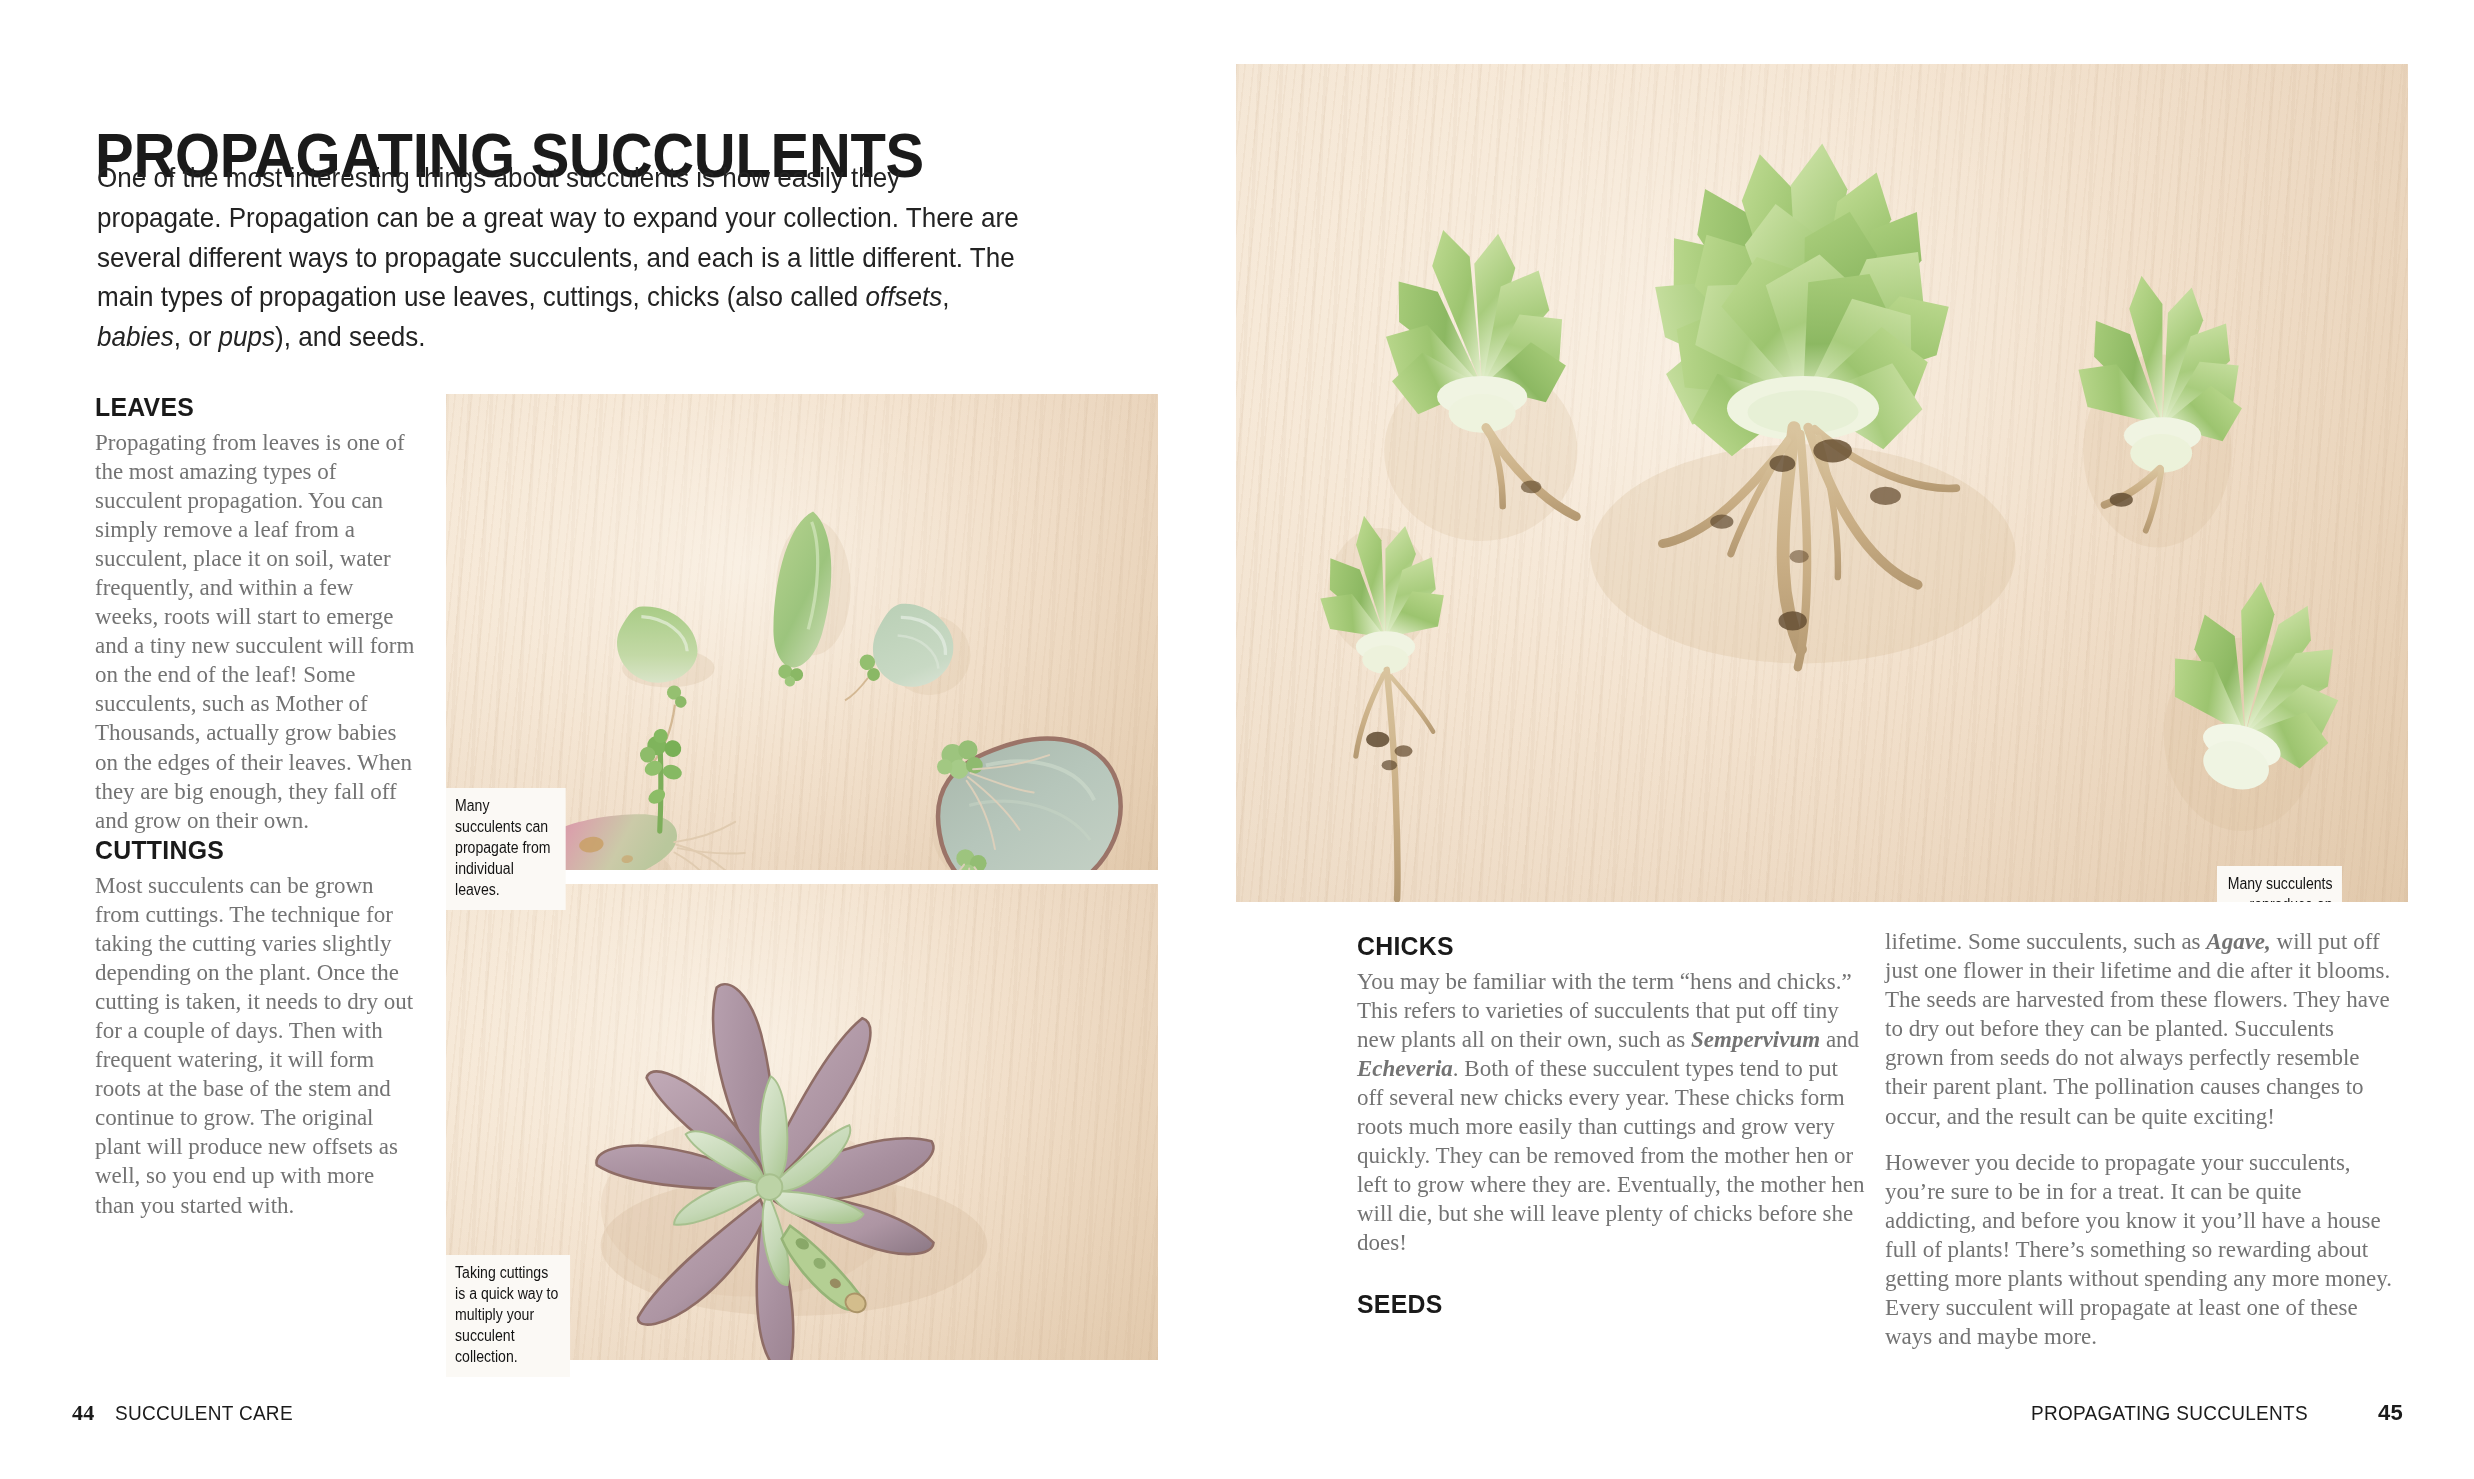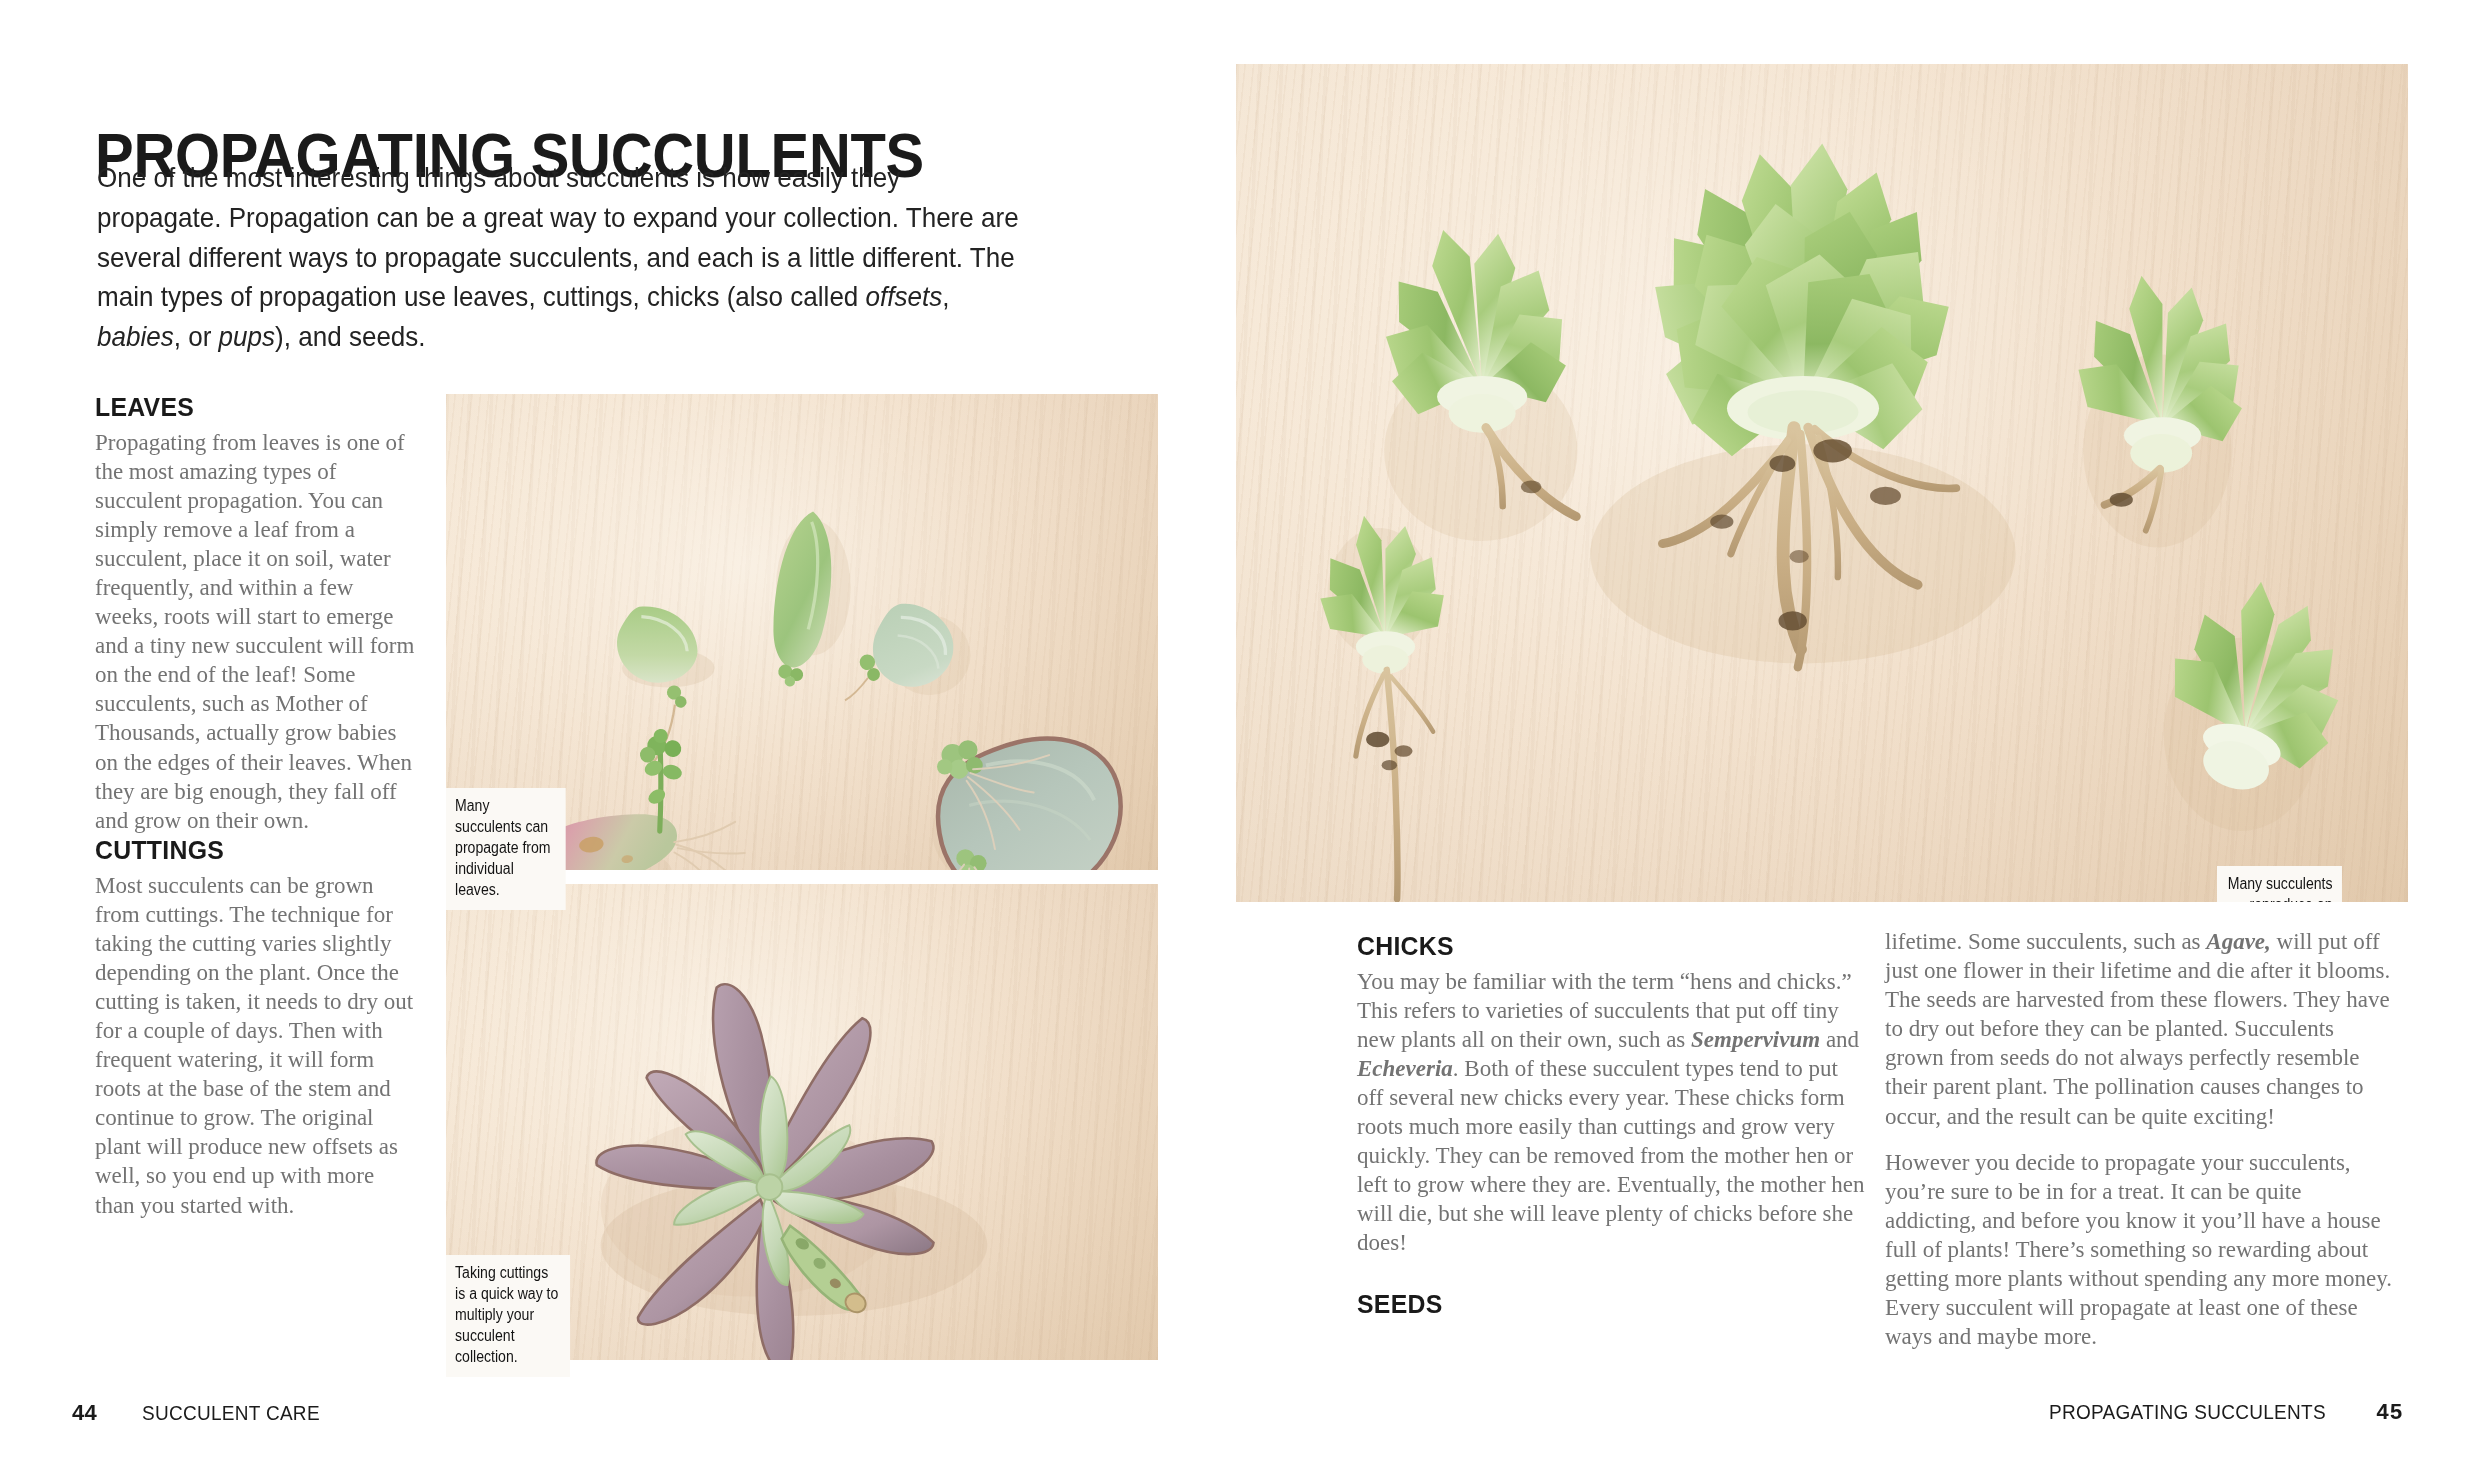--- a/index.html
+++ b/index.html
@@ -178,22 +178,22 @@
     align-items: baseline;
     letter-spacing: 0.3px;
   }
   .footer-left  { left: 72px; }
   .footer-right { right: 72px; }
   .folio {
     font-weight: 700;
     font-size: 22px;
   }
   .runhead { transform: scaleX(0.95); transform-origin: left center; }
-  .footer-left  .folio   { margin-right: 45px; }
-  .footer-right .folio   { margin-left: 36px; font-family: Liberation Mono, monospace; }
+  .footer-left  .folio   { margin-right: 20px; font-family: Liberation Serif, serif; }
+  .footer-right .folio   { margin-left: 55px; }
 </style>
 </head>
 <body>
 
 <div class="spread">
 
   <div class="page page-left">
 
     <h1 class="chapter-title">PROPAGATING SUCCULENTS</h1>
 

